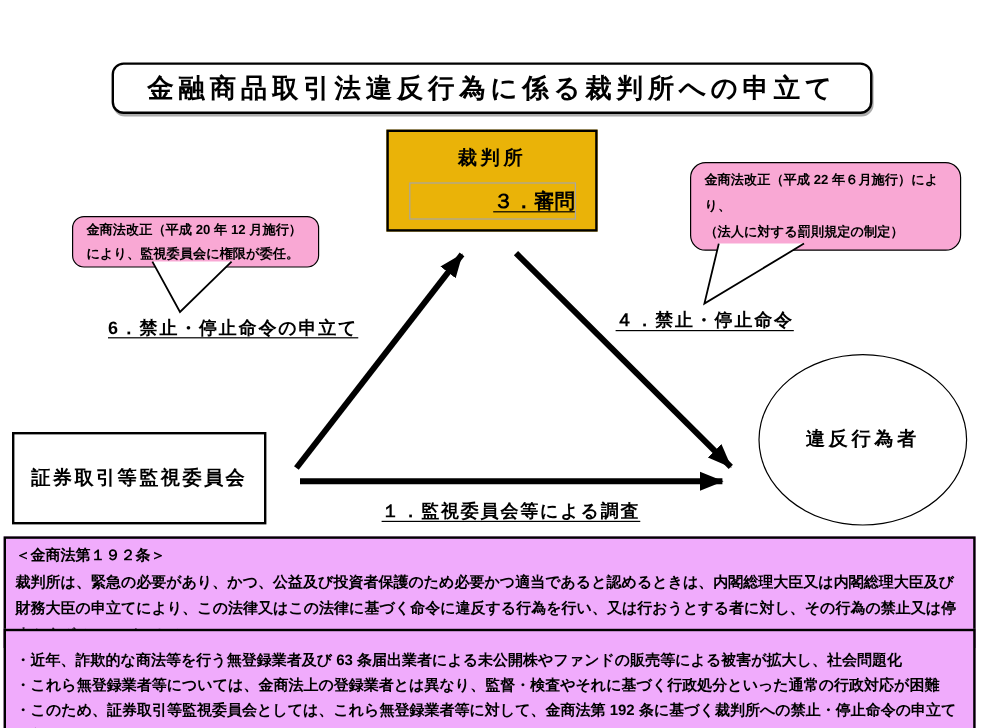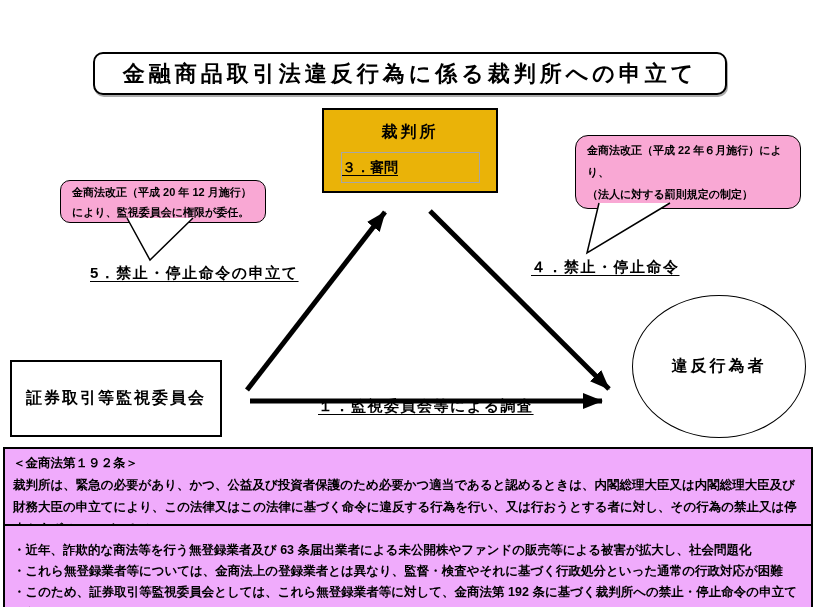--- a/index.html
+++ b/index.html
@@ -13,32 +13,32 @@
   .title-box{
     left:93px;top:12px;width:634px;height:43px;border:2px solid #000;border-radius:10px;
     display:flex;align-items:center;justify-content:center;background:#fff;
     font-size:22px;letter-spacing:4px;box-shadow:1px 2px 0 rgba(128,128,128,.65);
   }
   
   .court-box{left:322px;top:68px;width:176px;height:85px;border:2px solid #000;background:#eab308;}
   .court-label{margin-top:12px;text-align:center;font-size:16px;letter-spacing:3px;}
   .hearing-box{
     position:absolute;left:17px;top:42px;width:139px;height:31px;border:1px solid #a6a6a6;
-    display:flex;align-items:center;justify-content:flex-start;font-size:14px;
+    display:flex;align-items:center;justify-content:flex-end;font-size:17px;
   }
   .u{text-decoration:underline;text-underline-offset:3px;}
   
   .callout{border:1.5px solid #000;border-radius:10px;background:#f9a8d4;font-size:11px;z-index:2;}
   .callout-left{left:60px;top:140px;width:206px;height:43px;padding:1px 0 0 11px;line-height:20px;}
   .callout-right{left:575px;top:95px;width:226px;height:74px;padding:3px 0 0 11px;line-height:22px;border-radius:13px;}
   
   .step-label{font-size:15px;letter-spacing:1.5px;white-space:nowrap;}
   .lbl-petition{left:90px;top:224px;}
-  .lbl-order{left:531px;top:218px;}
-  .lbl-investigation{left:318px;top:357px;}
+  .lbl-order{left:513px;top:218px;}
+  .lbl-investigation{left:318px;top:377px;}
   
   .commission-box{
     left:10px;top:320px;width:212px;height:77px;border:2px solid #000;background:#fff;
     display:flex;align-items:center;justify-content:center;font-size:16px;letter-spacing:2px;
   }
   
   .violator-circle{
     left:632px;top:255px;width:174px;height:143px;border:1.5px solid #000;border-radius:50%;
     display:flex;align-items:center;justify-content:center;background:#fff;font-size:16px;letter-spacing:3px;
   }
@@ -70,21 +70,21 @@
   <div class="abs callout callout-left">
     <div>金商法改正（平成 20 年 12 月施行）</div>
     <div>により、監視委員会に権限が委任。</div>
   </div>
 
   <div class="abs callout callout-right">
     <div>金商法改正（平成 22 年６月施行）により、</div>
     <div>（法人に対する罰則規定の制定）</div>
   </div>
 
-  <div class="abs step-label u lbl-petition">5．禁止・停止命令の申立て</div>
+  <div class="abs step-label u lbl-petition">6．禁止・停止命令の申立て</div>
   <div class="abs step-label u lbl-order">４．禁止・停止命令</div>
   <div class="abs step-label u lbl-investigation">１．監視委員会等による調査</div>
 
   <div class="abs commission-box">
     <span>証券取引等監視委員会</span>
   </div>
 
   <div class="abs violator-circle">
     <span>違反行為者</span>
   </div>

